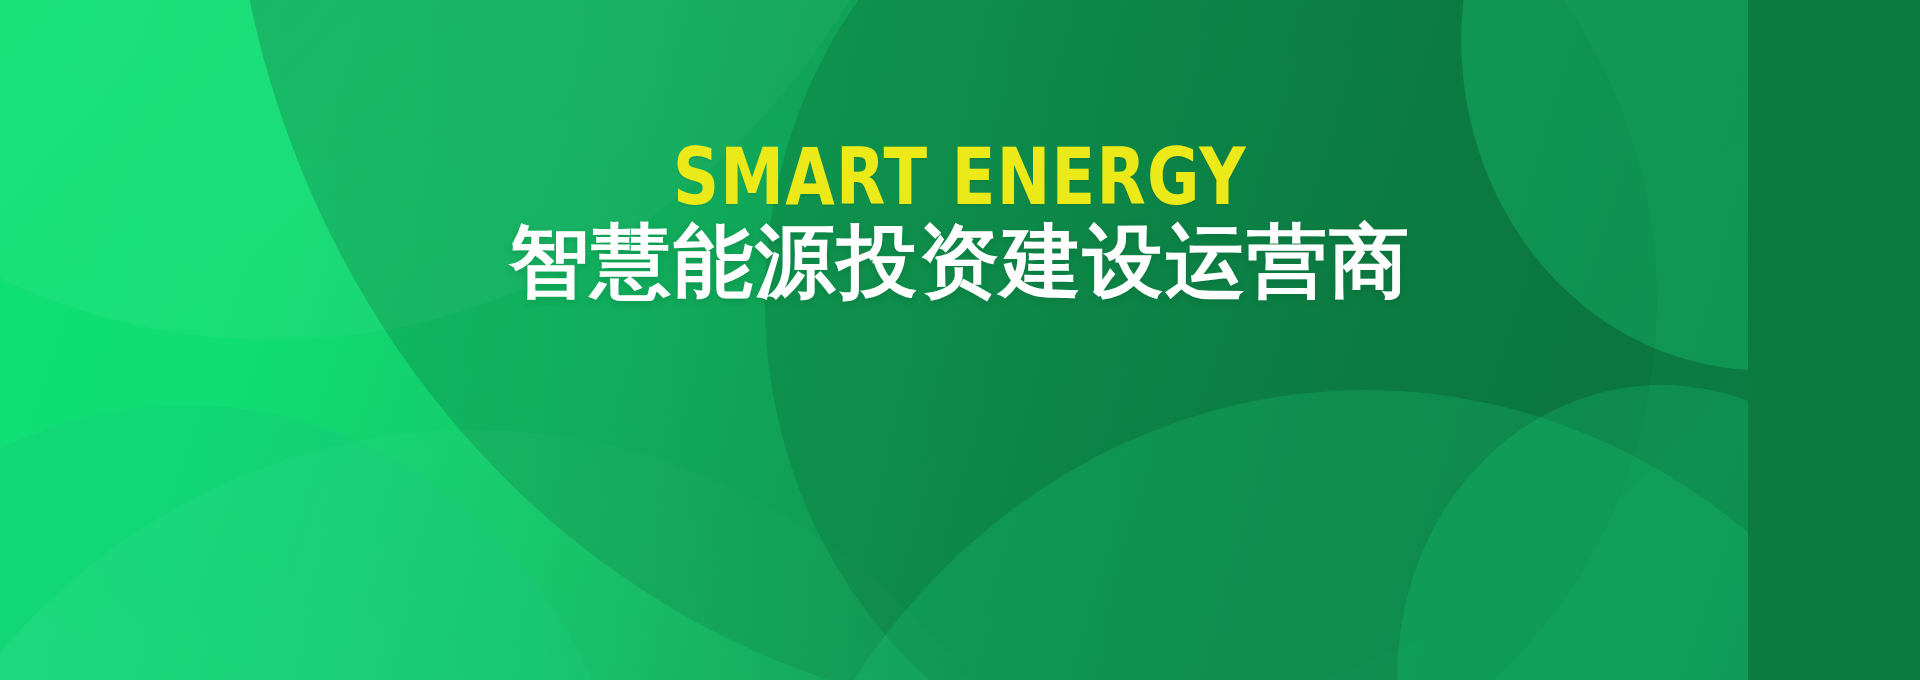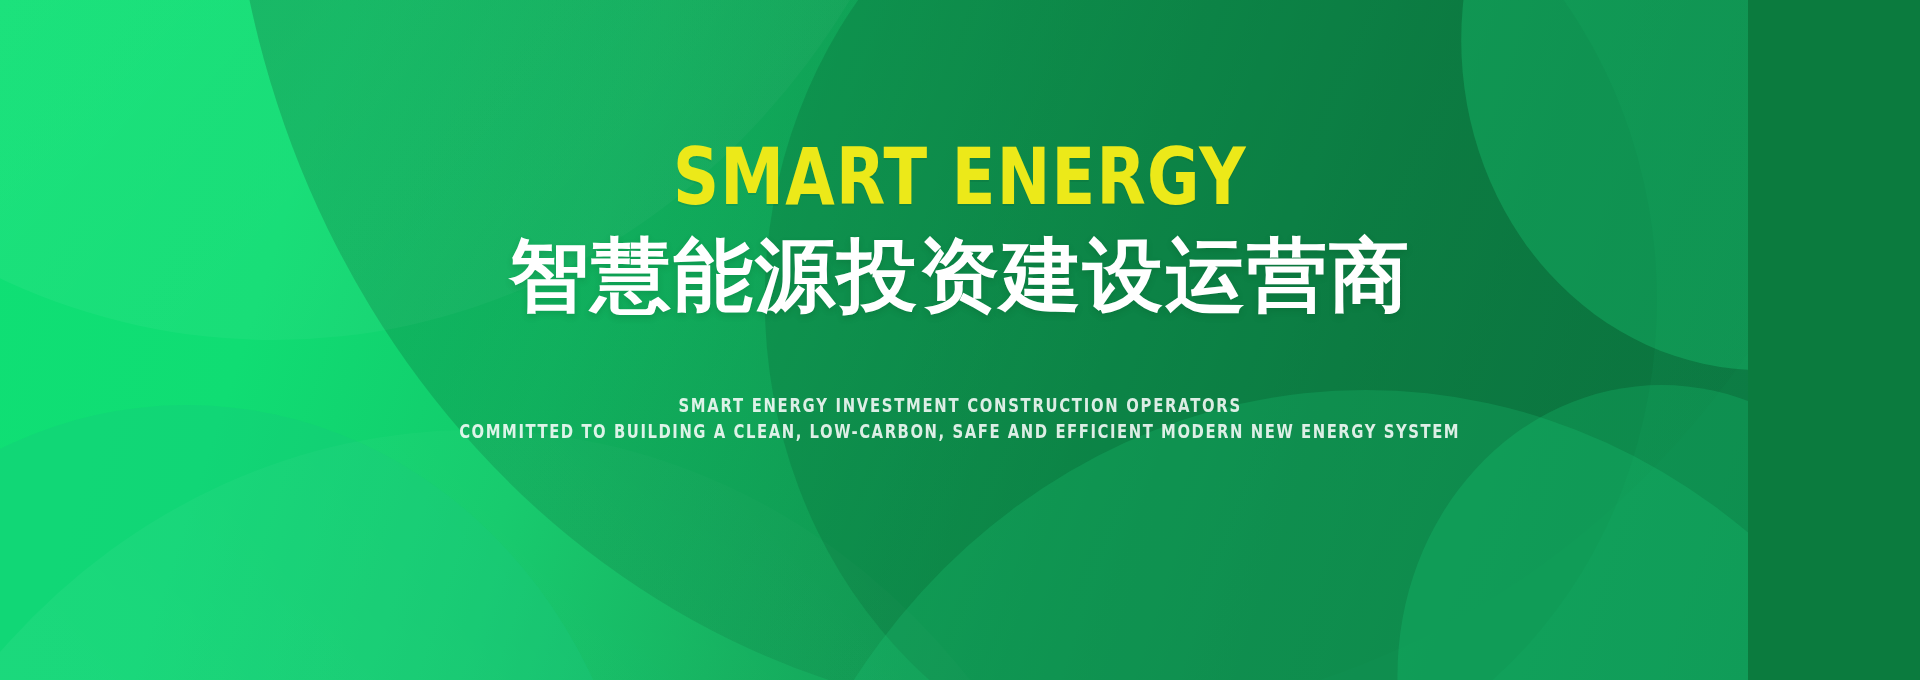--- a/index.html
+++ b/index.html
@@ -55,21 +55,21 @@
     letter-spacing: 1.5px;
     color: #ece919;
     font-family: "DejaVu Sans", "Liberation Sans", sans-serif;
     transform: scaleX(0.82);
     transform-origin: center center;
     white-space: nowrap;
     text-shadow: 0 2px 0 rgba(0,0,0,0.06);
   }
 
   .headline {
-    margin-top: 18px;
+    margin-top: 4px;
     font-size: 80px;
     line-height: 84px;
     font-weight: 700;
     color: #ffffff;
     letter-spacing: 2px;
     white-space: nowrap;
     text-shadow: 0 3px 6px rgba(0, 70, 30, 0.18);
   }
 
   .subheadline {
@@ -150,19 +150,15 @@
 
     <circle cx="520" cy="1150" r="720" fill="url(#gSoft2)"></circle>
   </svg>
 
   <div class="content">
     <div class="eyebrow">SMART ENERGY</div>
 
     <h1 class="headline">智慧能源投资建设运营商</h1>
 
 
-    <div class="micro-wrap">
-      <div class="micro line1">SMART ENERGY INVESTMENT CONSTRUCTION OPERATORS</div>
-      <div class="micro line2">COMMITTED TO BUILDING A CLEAN, LOW-CARBON, SAFE AND EFFICIENT MODERN NEW ENERGY SYSTEM</div>
-    </div>
   </div>
 
 </div>
 
 </body></html>

